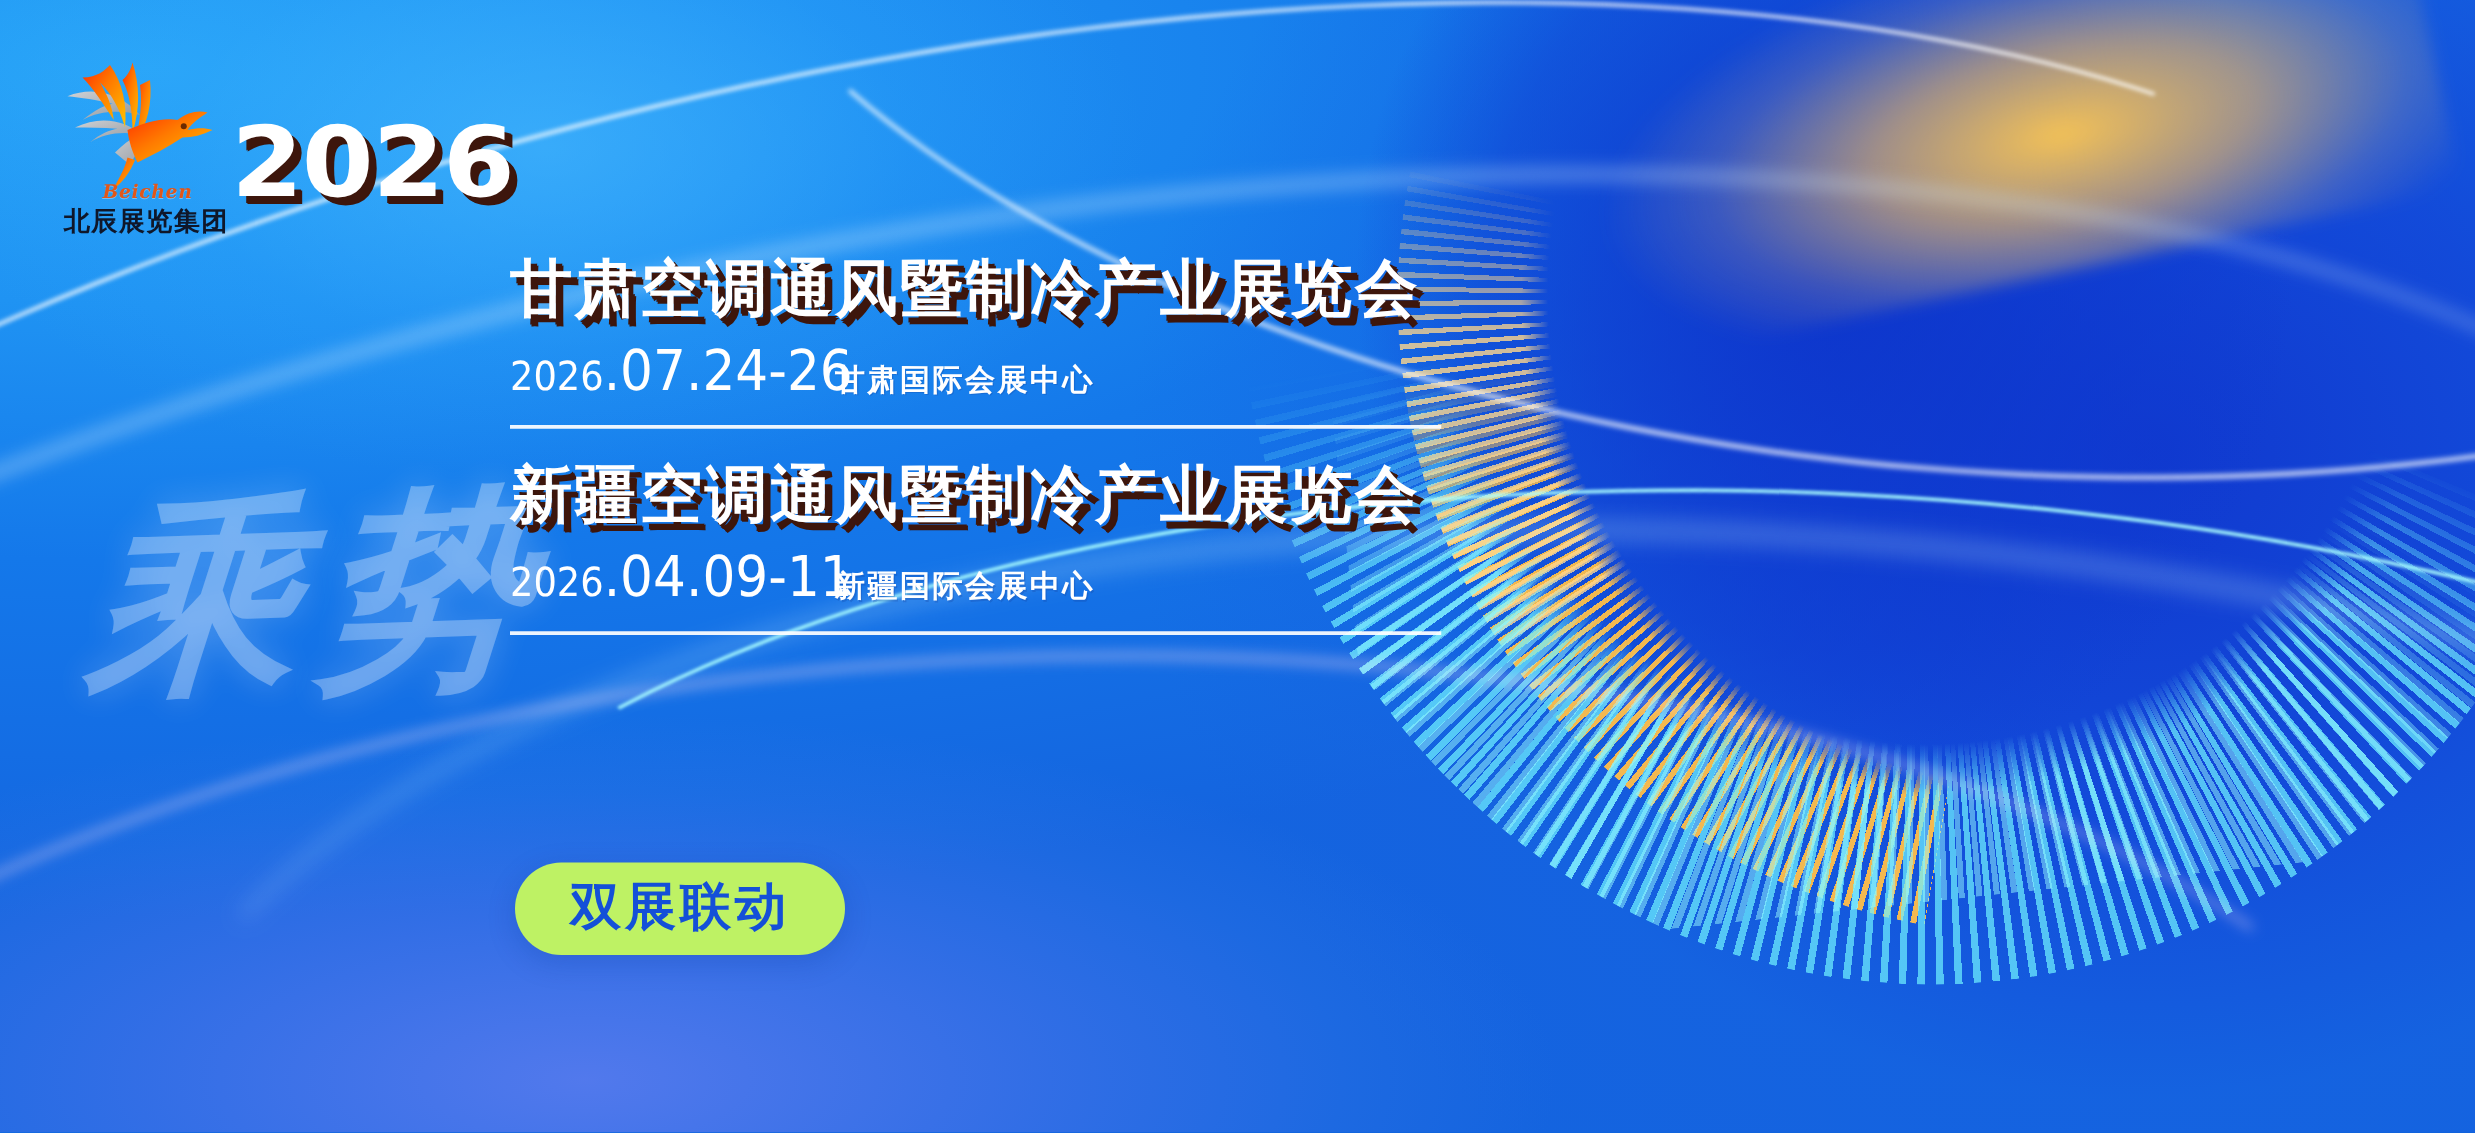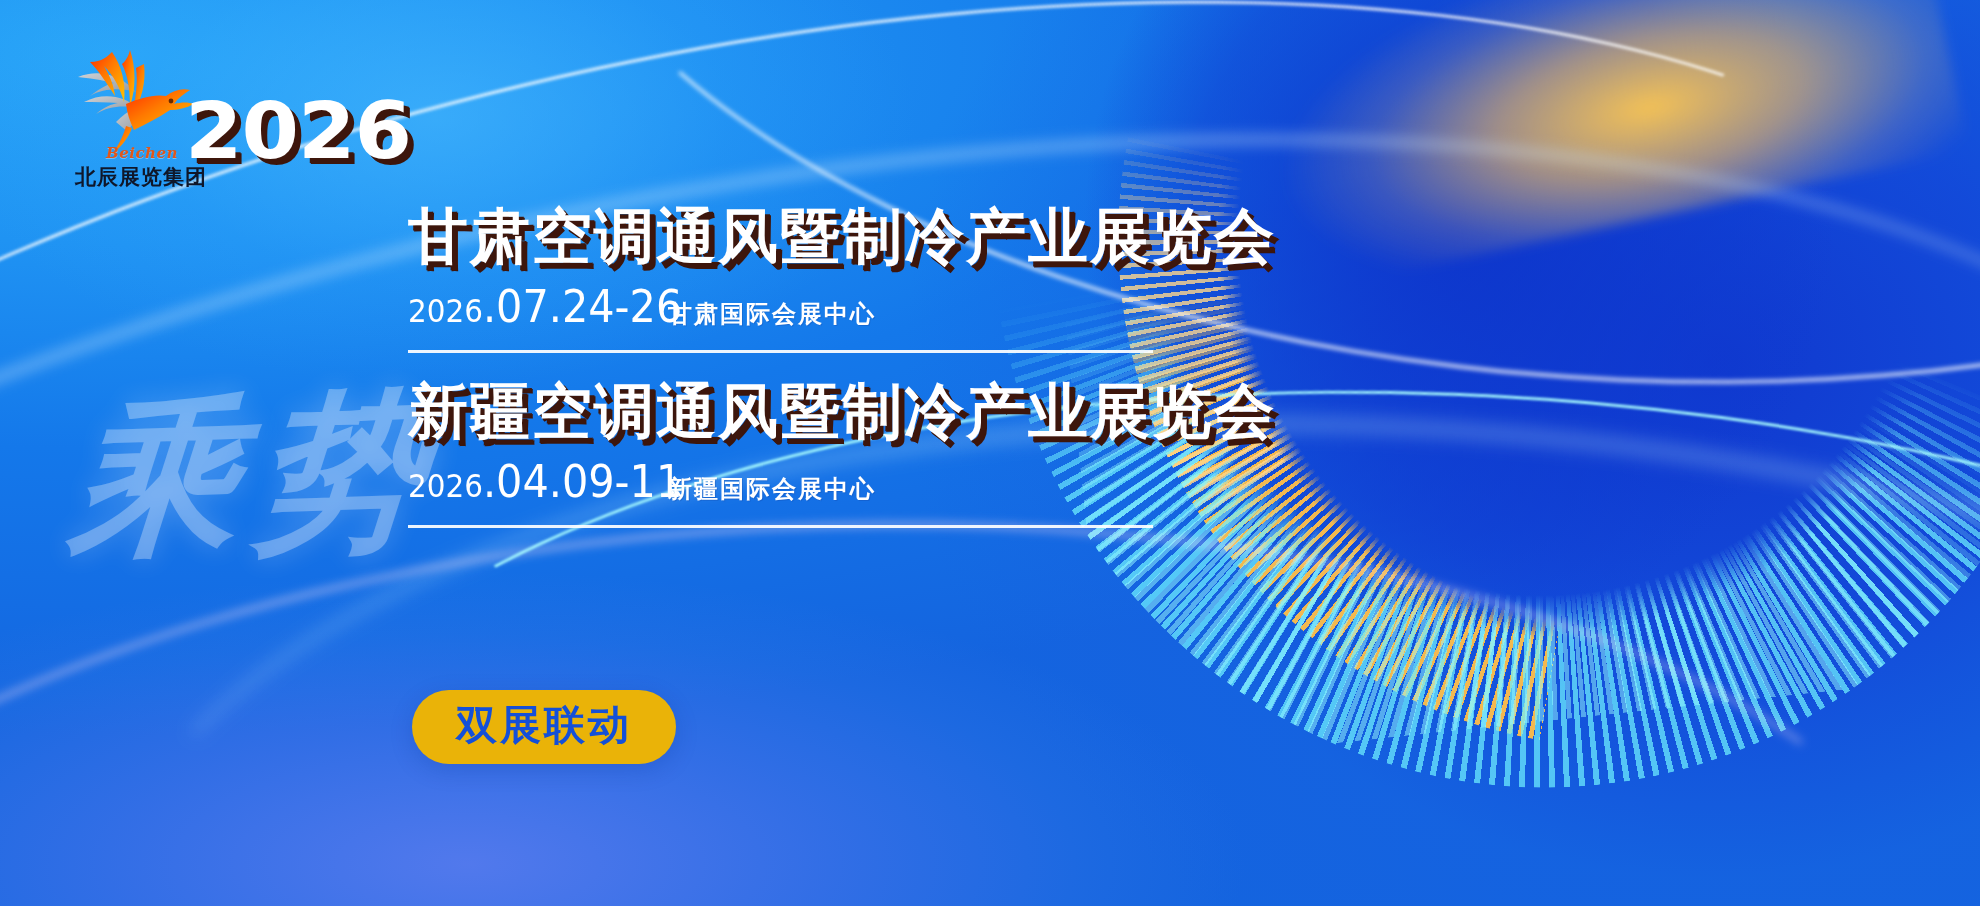--- a/index.html
+++ b/index.html
@@ -150,21 +150,21 @@
     color:rgba(255,255,255,.30);
     text-shadow:0 0 26px rgba(255,255,255,.22);
     font-style:italic;
     transform:skewX(-6deg) rotate(-2deg);
     user-select:none;pointer-events:none;
     line-height:1;
   }
 
   
   .logo-block{
-    position:absolute;left:70px;top:44px;
+    position:absolute;left:46px;top:44px;
     width:140px;height:145px;
   }
   .logo-block svg{display:block;}
   .logo-script{
     position:absolute;left:36px;top:100px;
     font-family:"DejaVu Serif","Liberation Serif",serif;
     font-style:italic;font-weight:700;
     font-size:15px;color:#e0571a;
     letter-spacing:.5px;
     text-shadow:0 1px 0 rgba(255,255,255,.35);
@@ -193,21 +193,21 @@
   }
 
   
   .content{
     position:absolute;left:408px;top:206px;
     width:1240px;
   }
   .ttl{
     font-family:"DejaVu Sans","Liberation Sans",sans-serif;
     font-weight:700;
-    font-size:60px;
+    font-size:50px;
     color:#ffffff;
     letter-spacing:2px;
     line-height:1.02;
     white-space:nowrap;
     text-shadow:
       5px 5px 0 #3d160c,
       6px 6px 0 #3d160c;
   }
   .dateline{
     margin-top:13px;
@@ -231,21 +231,21 @@
     margin-left:-38px;
     white-space:nowrap;
     text-shadow:1px 1px 0 rgba(20,60,150,.25);
     text-align:center;
   }
   .gap{height:28px;}
 
   
   .pill{
     position:absolute;left:412px;top:690px;
-    background:#eab308;
+    background:#bef264;
     border-radius:46px;
     padding:15px 44px 18px 44px;
     box-shadow:0 6px 22px rgba(10,50,150,.22);
     display:inline-block;
   }
   .pill span{
     font-family:"DejaVu Sans","Liberation Sans",sans-serif;
     font-weight:700;font-size:41px;
     color:#1450d8;letter-spacing:3px;
     line-height:1;display:block;

